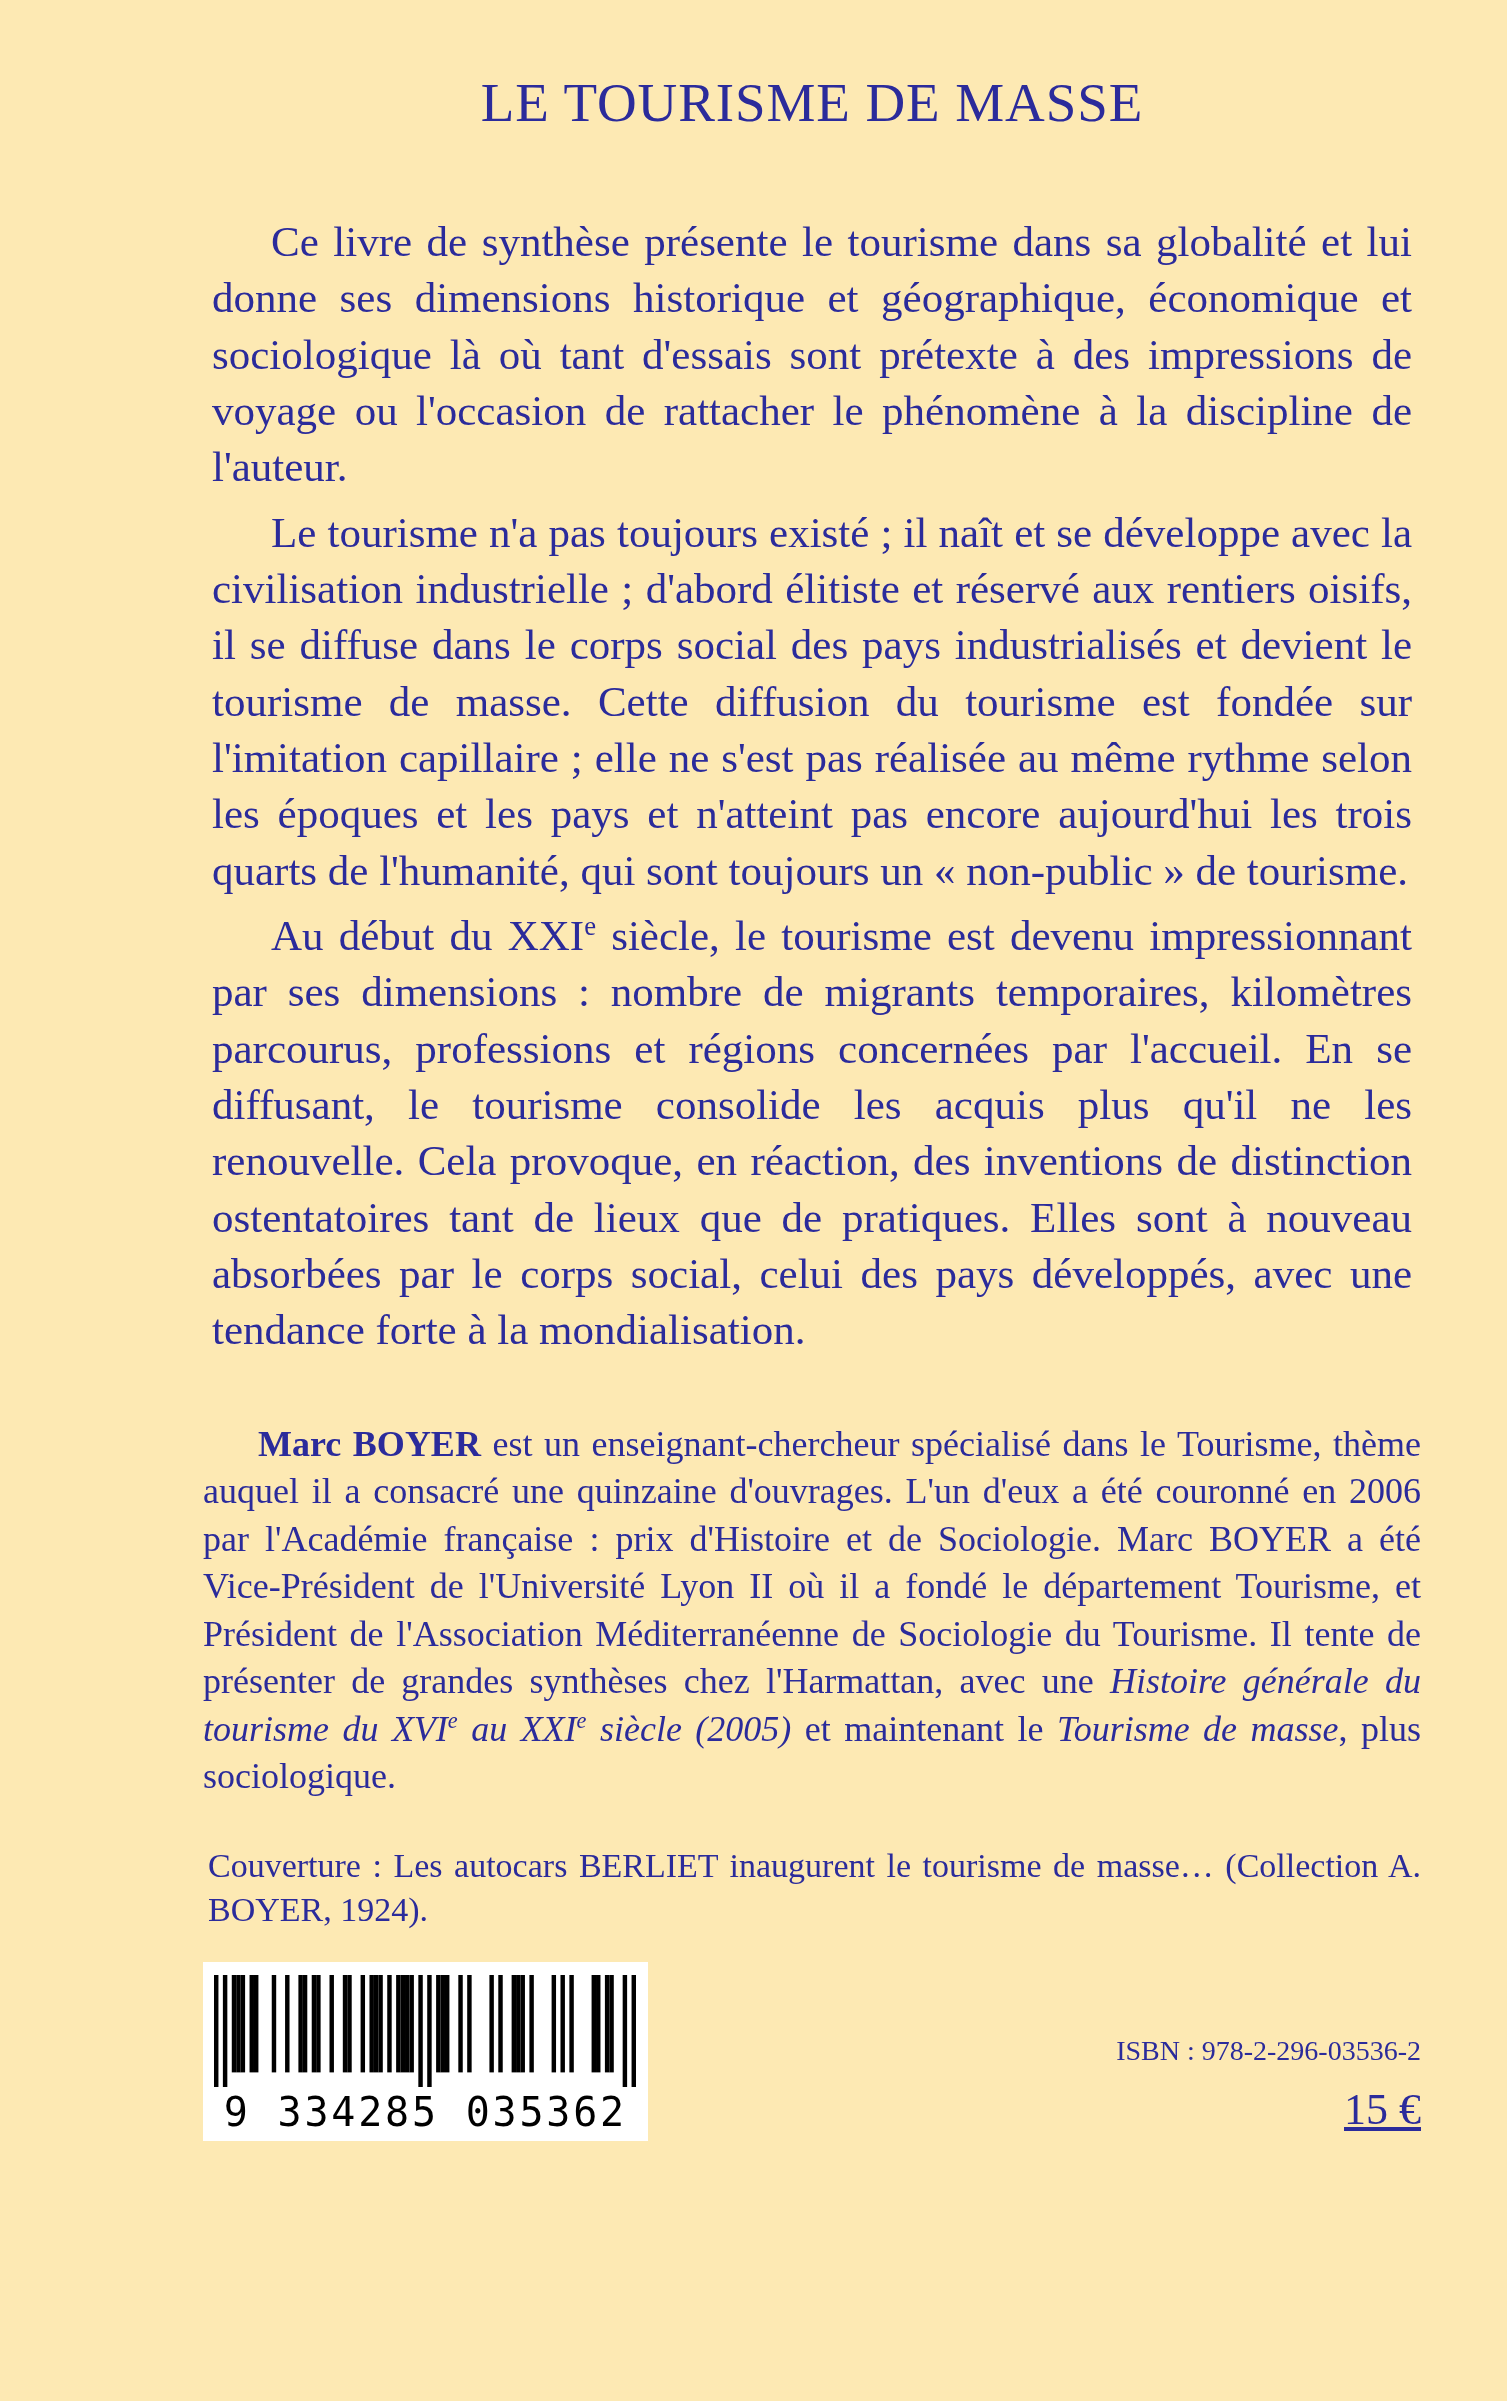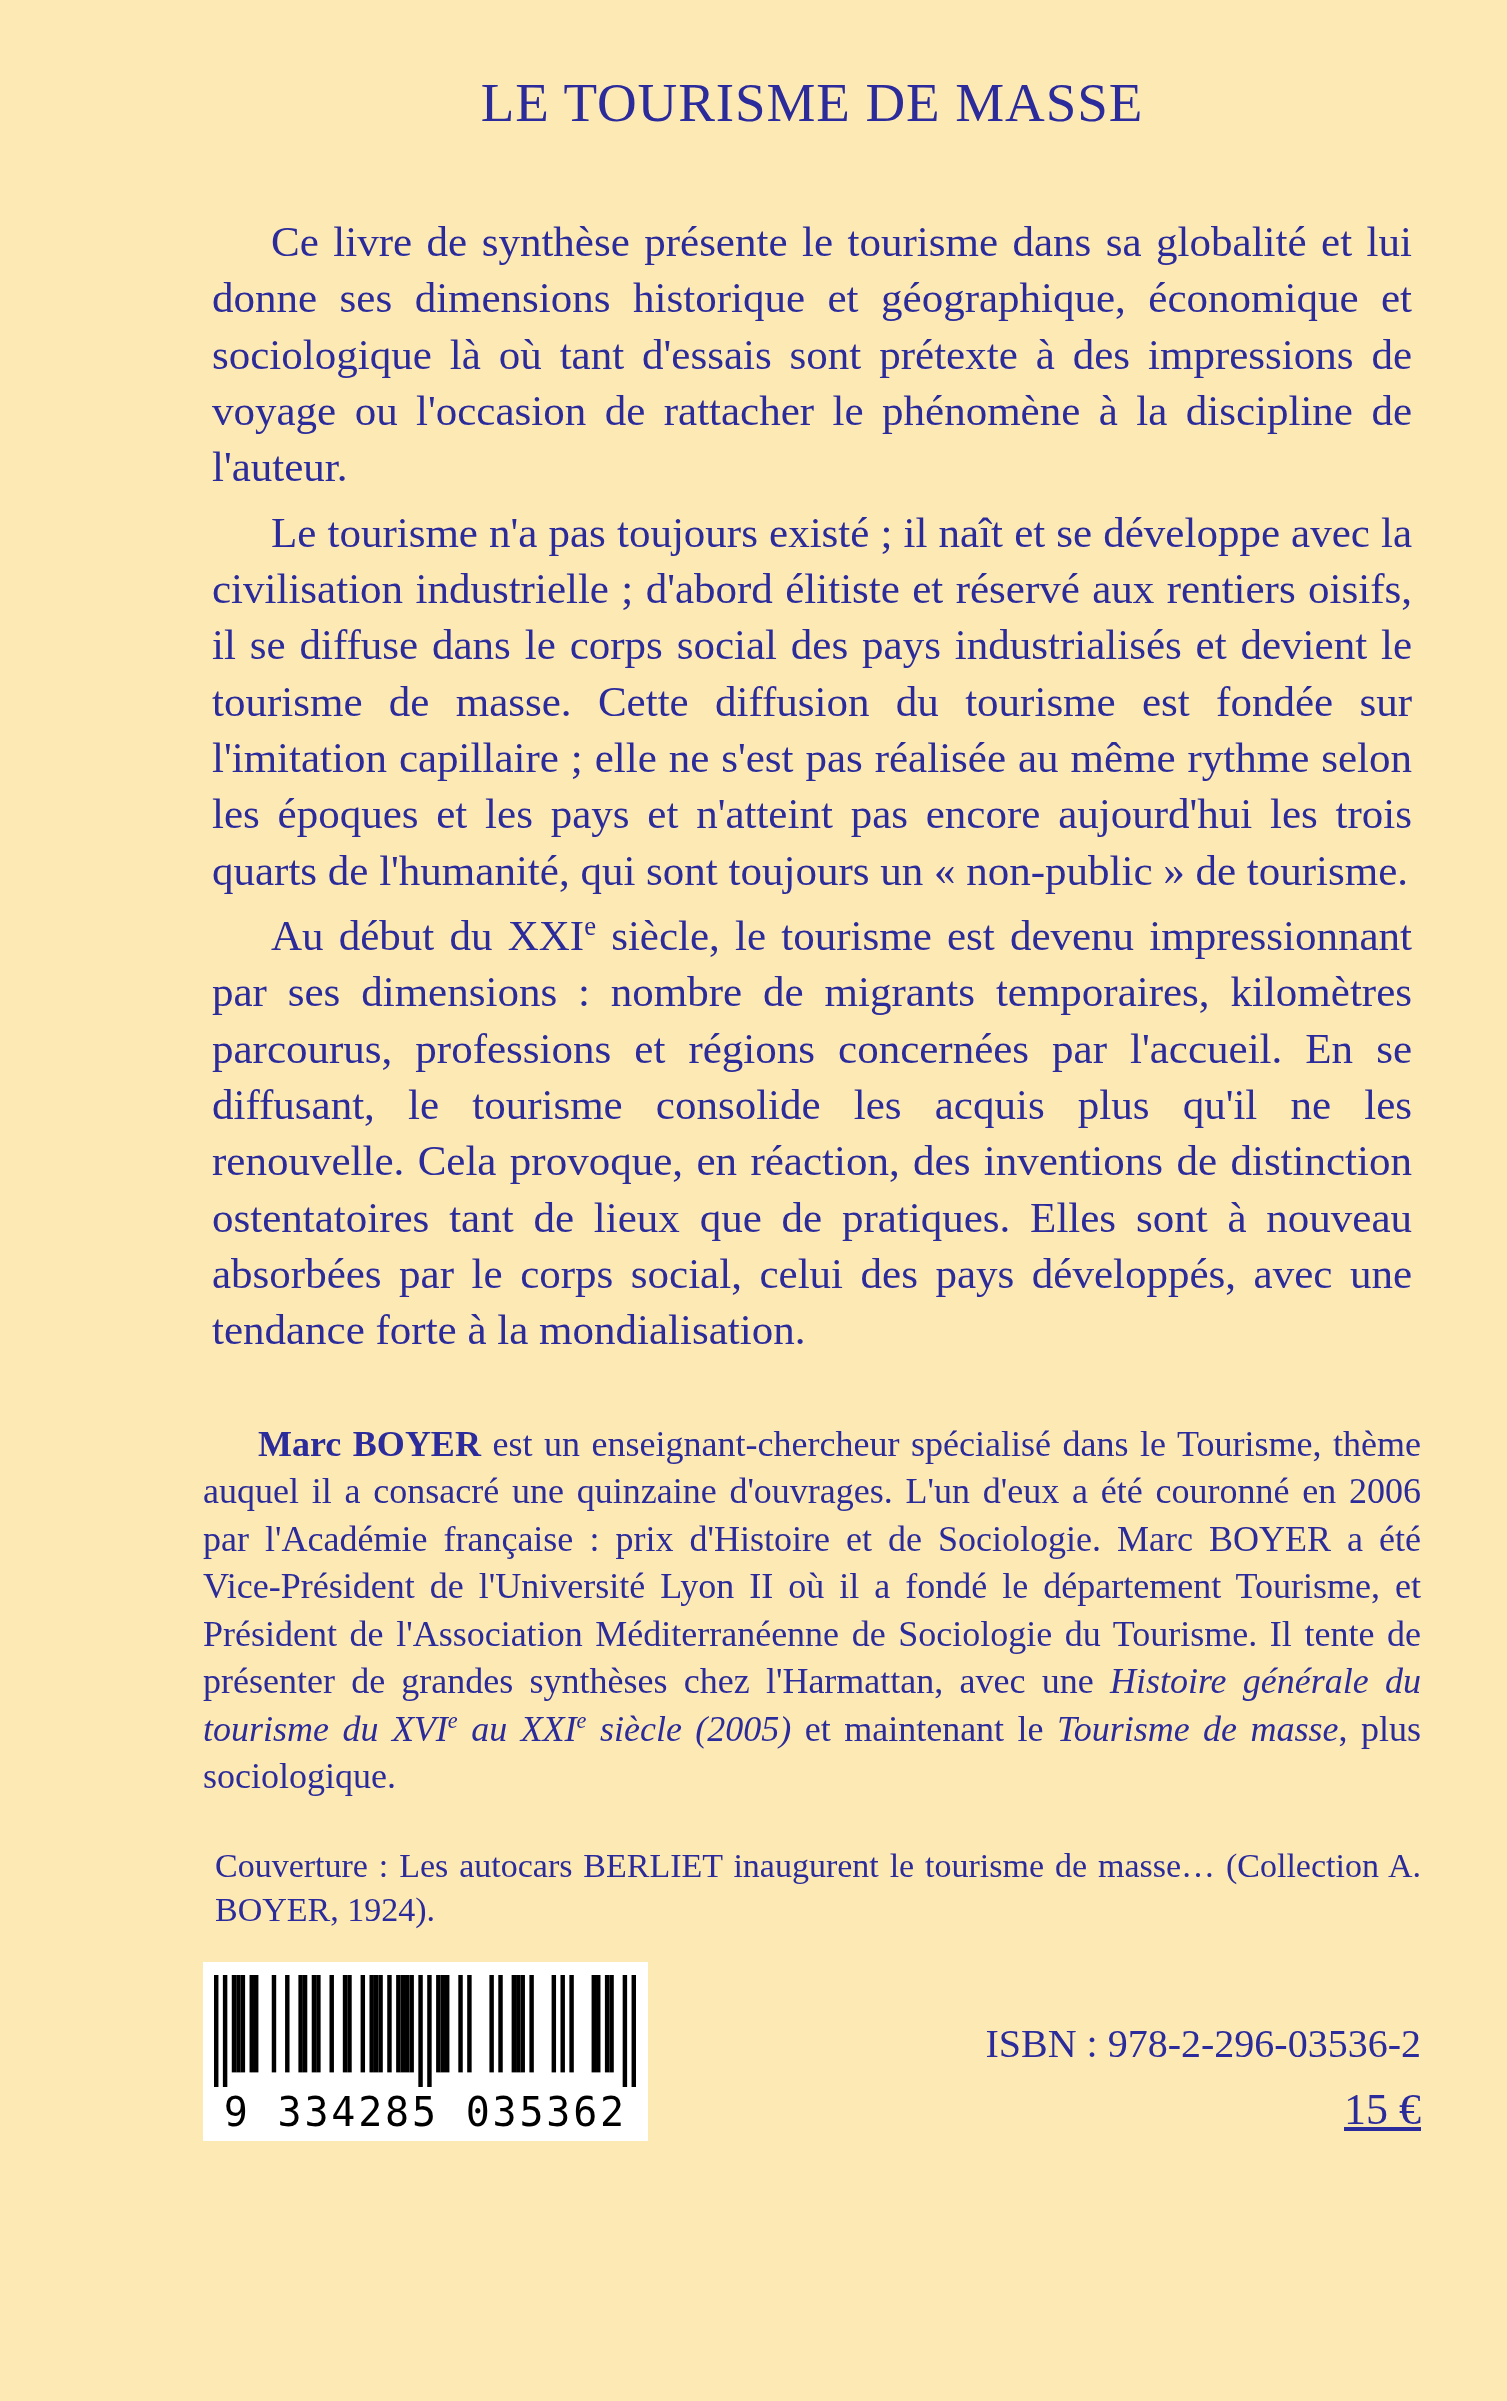--- a/index.html
+++ b/index.html
@@ -43,21 +43,21 @@
     text-align:justify;
     text-indent:55px;
     margin:62px 0 0 0;
     hyphens:auto;
     -webkit-hyphens:auto;
   }
   .credit{
     font-size:34px;
     line-height:1.3;
     text-align:justify;
-    margin:43px 0 0 12px;
+    margin:43px 0 0 5px;
   }
   .bottom{
     display:flex;
     justify-content:space-between;
     align-items:flex-end;
     margin-top:30px;
   }
   .barcode-panel{
     background:var(--barcode-bg);
     padding:13.2px 11.4px 5.7px 11.4px;
@@ -73,21 +73,21 @@
     letter-spacing:2.8px;
     color:var(--barcode-ink);
     text-align:center;
     margin-top:1.9px;
     white-space:nowrap;
   }
   .isbn-block{
     text-align:right;
     padding-bottom:5.7px;
   }
-  .isbn{ font-size:40px; }
+  .isbn{ font-size:28px; }
   .price{ font-size:44px; margin-top:17px;text-decoration:underline; }
   sup{ font-size:62%; vertical-align:super; line-height:0; }
 </style>
 </head>
 <body>
 
 <div class="page">
 
   <h1 class="title">LE TOURISME DE MASSE</h1>
 

